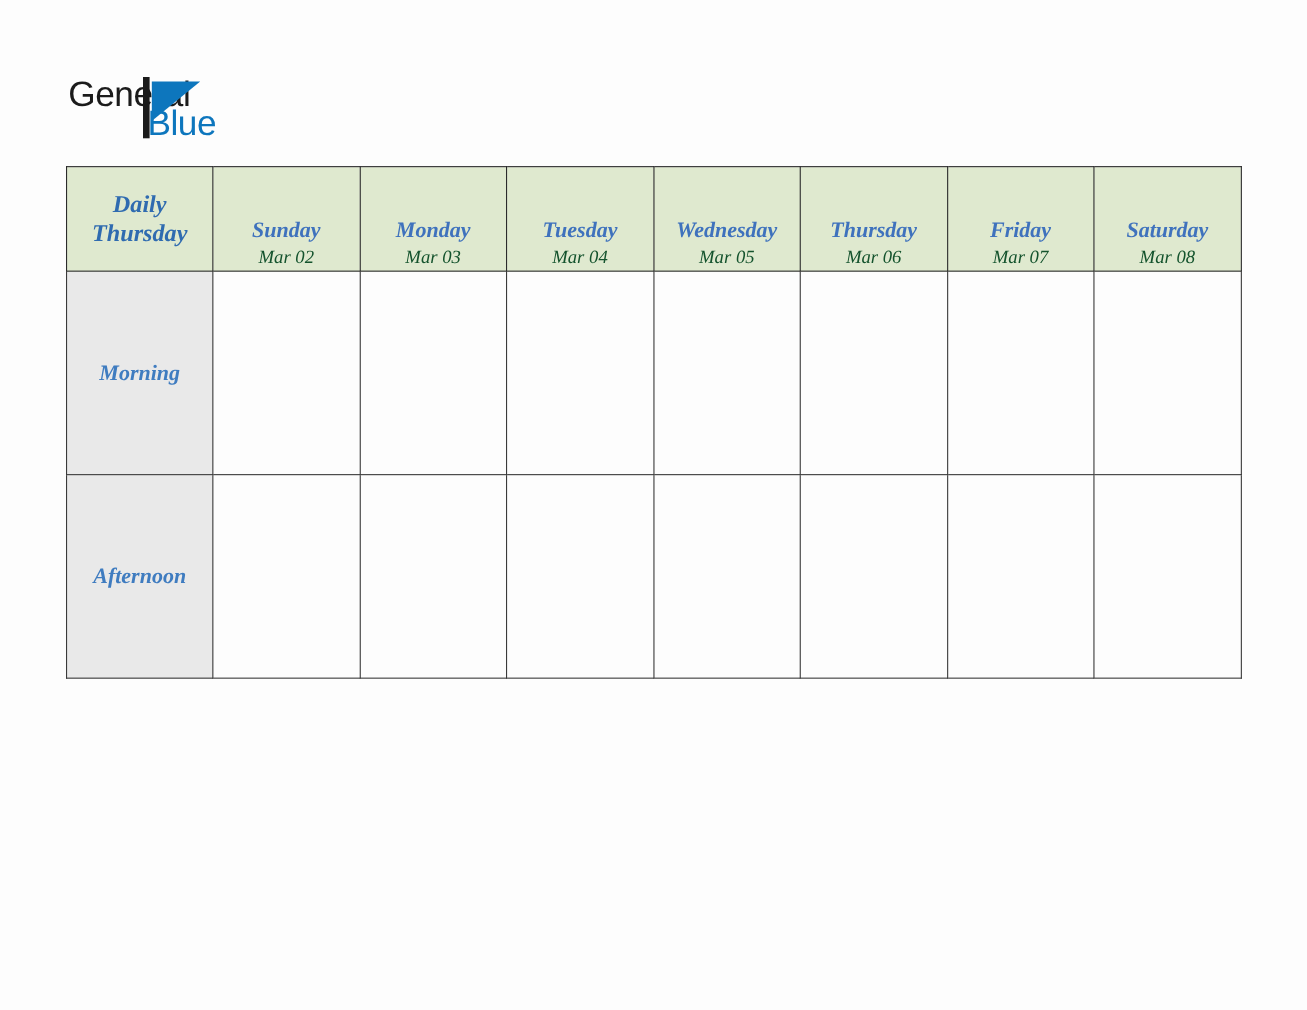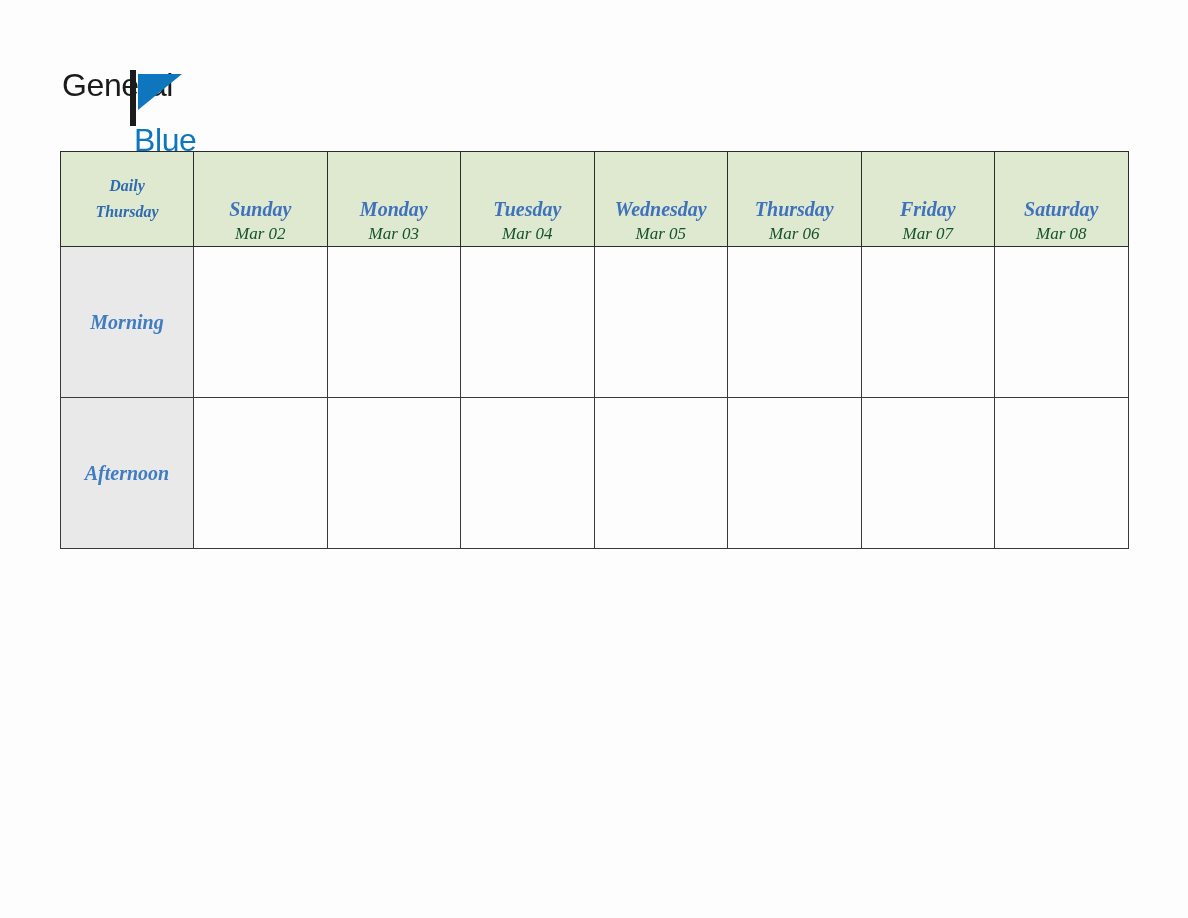--- a/index.html
+++ b/index.html
@@ -50,21 +50,20 @@
     position: absolute;
     left: 72px;
     top: 27px;
     font-family: "Liberation Sans", sans-serif;
     font-size: 32px;
     font-weight: 400;
     color: #0d76bd;
     letter-spacing: -0.4px;
     line-height: 34px;
     white-space: nowrap;
-    margin-top: 28px;
   }
   .logo-mark {
     position: absolute;
     left: 68px;
     top: 2px;
     width: 58px;
     height: 56px;
   }
 
   
@@ -117,21 +116,21 @@
   .planner thead th {
     background: #dfe9cf;
     height: 78px;
     vertical-align: middle;
     text-align: center;
     border: 1px solid #2b2b2b;
   }
   .th-corner-line1,
   .th-corner-line2 {
     font-family: "Liberation Serif", serif;
-    font-size: 16px;
+    font-size: 22px;
     font-weight: bold;
     font-style: italic;
     color: #2f6bb0;
     line-height: 26px;
     display: block;
   }
   .th-day {
     display: block;
     font-family: "Liberation Serif", serif;
     font-size: 20px;
@@ -145,21 +144,21 @@
     display: block;
     font-family: "Liberation Serif", serif;
     font-size: 17px;
     font-weight: normal;
     font-style: italic;
     color: #14532d;
     line-height: 24px;
   }
 
   
-  .planner tbody tr { height: 151px; }
+  .planner tbody tr { height: 185px; }
   .row-label {
     background: #e9e9e9;
     text-align: center;
     vertical-align: middle;
     border: 1px solid #2b2b2b;
   }
   .row-label span {
     font-family: "Liberation Serif", serif;
     font-size: 20px;
     font-weight: bold;

